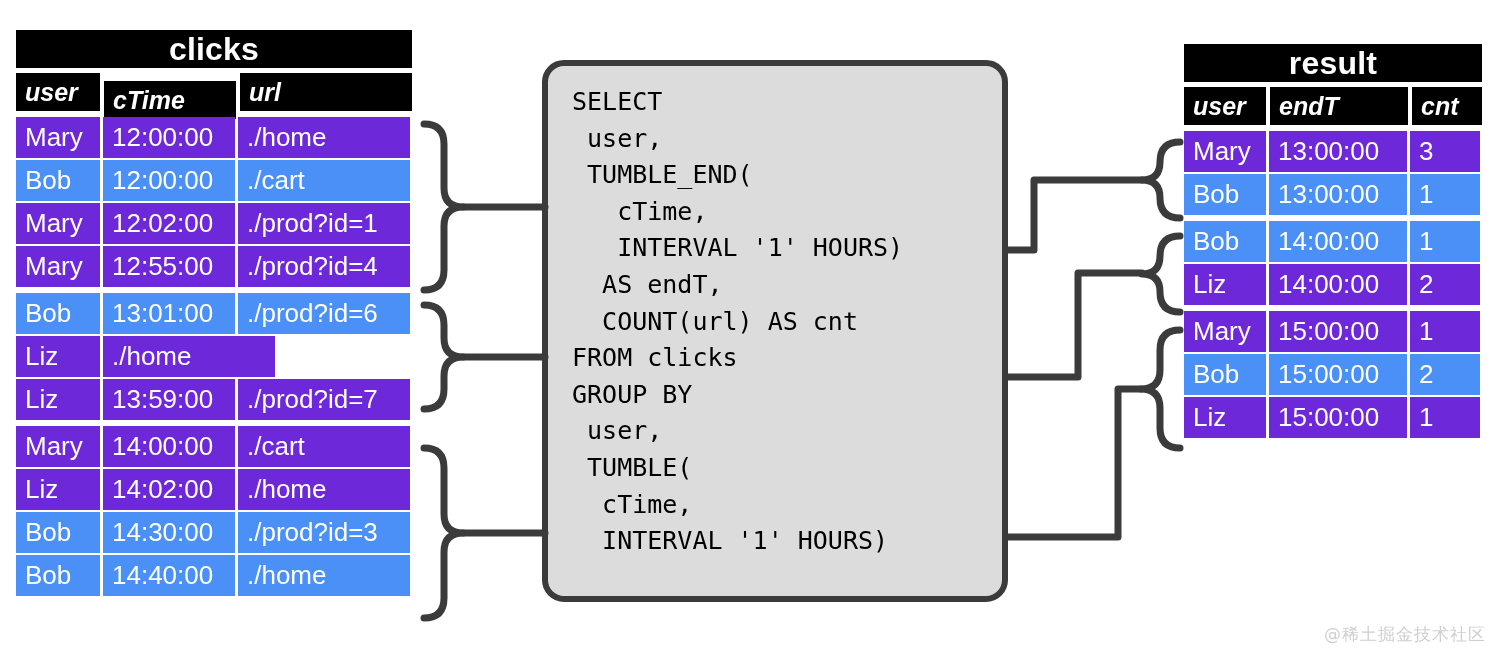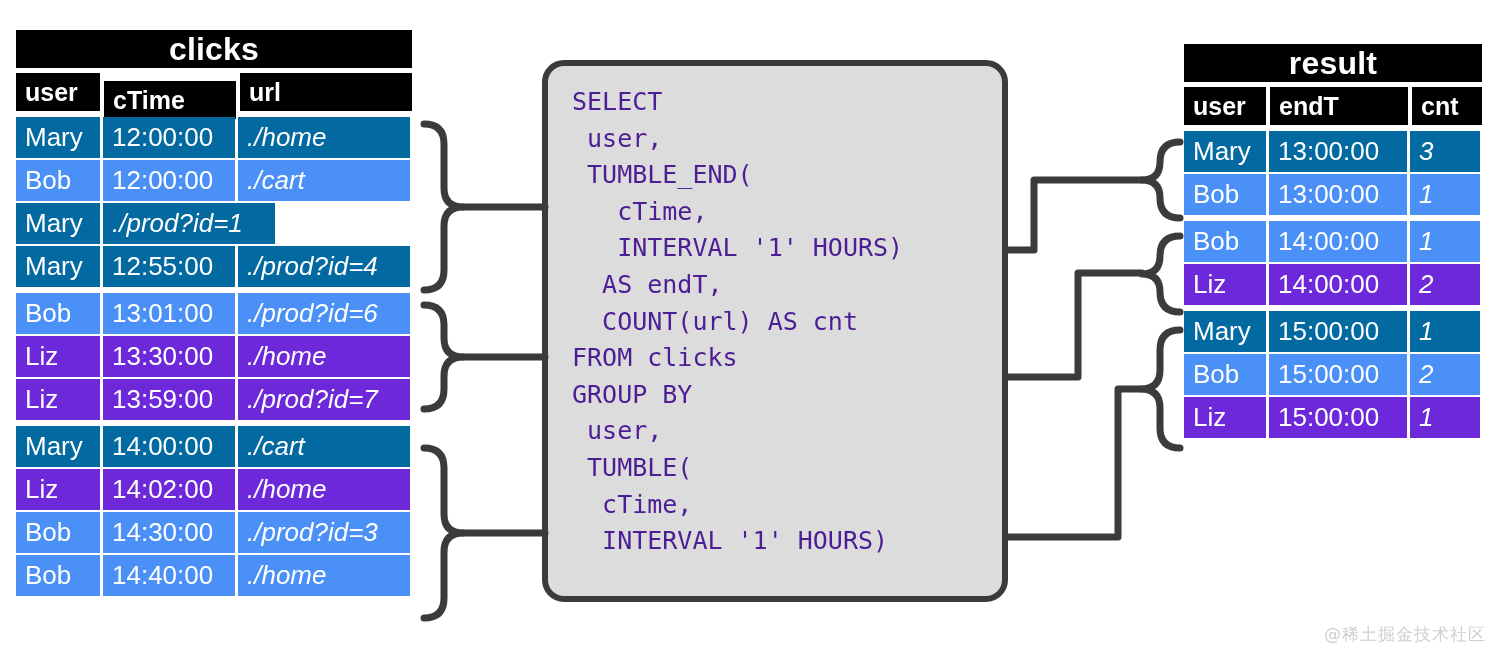--- a/index.html
+++ b/index.html
@@ -4,39 +4,39 @@
 <style>
   html,body{margin:0;padding:0;background:#fff;}
   body{width:1512px;height:656px;position:relative;overflow:hidden;
        font-family:"Liberation Sans",sans-serif;}
   .stage{position:absolute;left:0;top:0;width:1512px;height:656px;}
 
   
   .table{position:absolute;}
   .tbl-title{background:#000;color:#fff;font-weight:bold;text-align:center;
              font-size:32px;line-height:38px;height:38px;letter-spacing:.2px;}
-  .hdr-row{display:flex;height:38px;margin-top:5px;}
+  .hdr-row{display:flex;height:38px;margin-top:5px;font-style:italic;}
   .hdr-cell{background:#000;color:#fff;font-weight:bold;font-size:25px;
             line-height:38px;height:38px;padding-left:9px;box-sizing:border-box;
             margin-right:4px;overflow:hidden;white-space:nowrap;}
   .hdr-cell:last-child{margin-right:0;}
   .grp{margin-top:6px;}
   .row{display:flex;height:41px;margin-bottom:2px;}
   .cell{color:#fff;font-size:26px;line-height:41px;height:41px;padding-left:9px;
         box-sizing:border-box;margin-right:3px;overflow:hidden;white-space:nowrap;}
-  .cell:last-child{margin-right:0;font-style:italic;}
-  .c-green{background:#0369a1;}
+  .cell:last-child{margin-right:0;}
+  .c-green{background:#6d28d9;}
   .c-blue{background:#4a90f7;}
   .c-pink{background:#6d28d9;}
 
   
   .qbox{position:absolute;left:542px;top:60px;width:466px;height:542px;
         background:#dcdcdc;border:6px solid #3b3b3b;border-radius:22px;
         box-sizing:border-box;}
-  .qcode{position:absolute;left:24px;top:18px;margin:0;color:#4c1d95;
+  .qcode{position:absolute;left:24px;top:18px;margin:0;color:#000000;
          font-family:"DejaVu Sans Mono","Liberation Mono",monospace;
          font-size:25px;line-height:36.6px;white-space:pre;font-weight:500;}
 
   
   .conn{position:absolute;left:0;top:0;width:1512px;height:656px;
         pointer-events:none;}
 
   
   .wm{position:absolute;right:26px;bottom:10px;color:#cfcfcf;font-size:17px;
       letter-spacing:1px;font-family:"DejaVu Sans",sans-serif;}
@@ -60,37 +60,37 @@
             <div class="cell c-green" style="width: 132px;">12:00:00</div>
             <div class="cell c-green" style="width: 172px;">./home</div>
           </div>
           <div class="row">
             <div class="cell c-blue" style="width: 84px;">Bob</div>
             <div class="cell c-blue" style="width: 132px;">12:00:00</div>
             <div class="cell c-blue" style="width: 172px;">./cart</div>
           </div>
           <div class="row">
             <div class="cell c-green" style="width: 84px;">Mary</div>
+            <div class="cell c-green" style="width: 132px;">12:02:00</div>
             <div class="cell c-green" style="width: 172px;">./prod?id=1</div>
           </div>
           <div class="row">
             <div class="cell c-green" style="width: 84px;">Mary</div>
             <div class="cell c-green" style="width: 132px;">12:55:00</div>
             <div class="cell c-green" style="width: 172px;">./prod?id=4</div>
           </div>
         </div>
         <div class="grp">
           <div class="row">
             <div class="cell c-blue" style="width: 84px;">Bob</div>
             <div class="cell c-blue" style="width: 132px;">13:01:00</div>
             <div class="cell c-blue" style="width: 172px;">./prod?id=6</div>
           </div>
           <div class="row">
             <div class="cell c-pink" style="width: 84px;">Liz</div>
-            <div class="cell c-pink" style="width: 132px;">13:30:00</div>
             <div class="cell c-pink" style="width: 172px;">./home</div>
           </div>
           <div class="row">
             <div class="cell c-pink" style="width: 84px;">Liz</div>
             <div class="cell c-pink" style="width: 132px;">13:59:00</div>
             <div class="cell c-pink" style="width: 172px;">./prod?id=7</div>
           </div>
         </div>
         <div class="grp">
           <div class="row">

